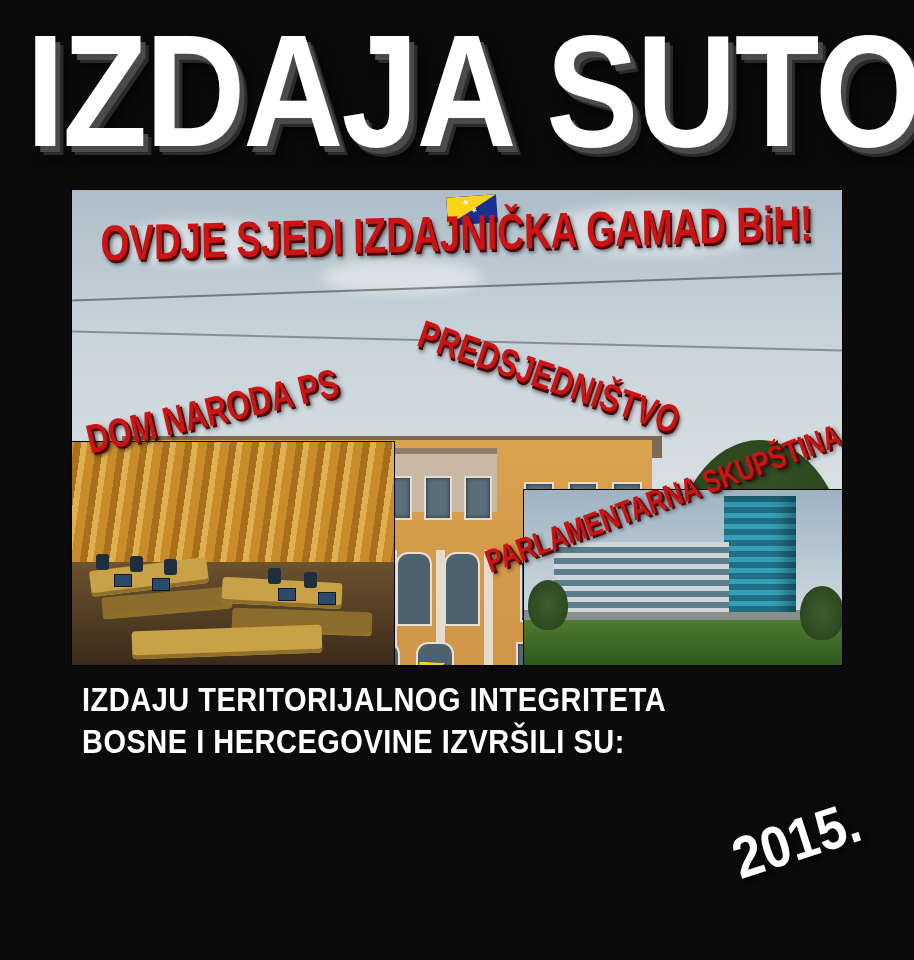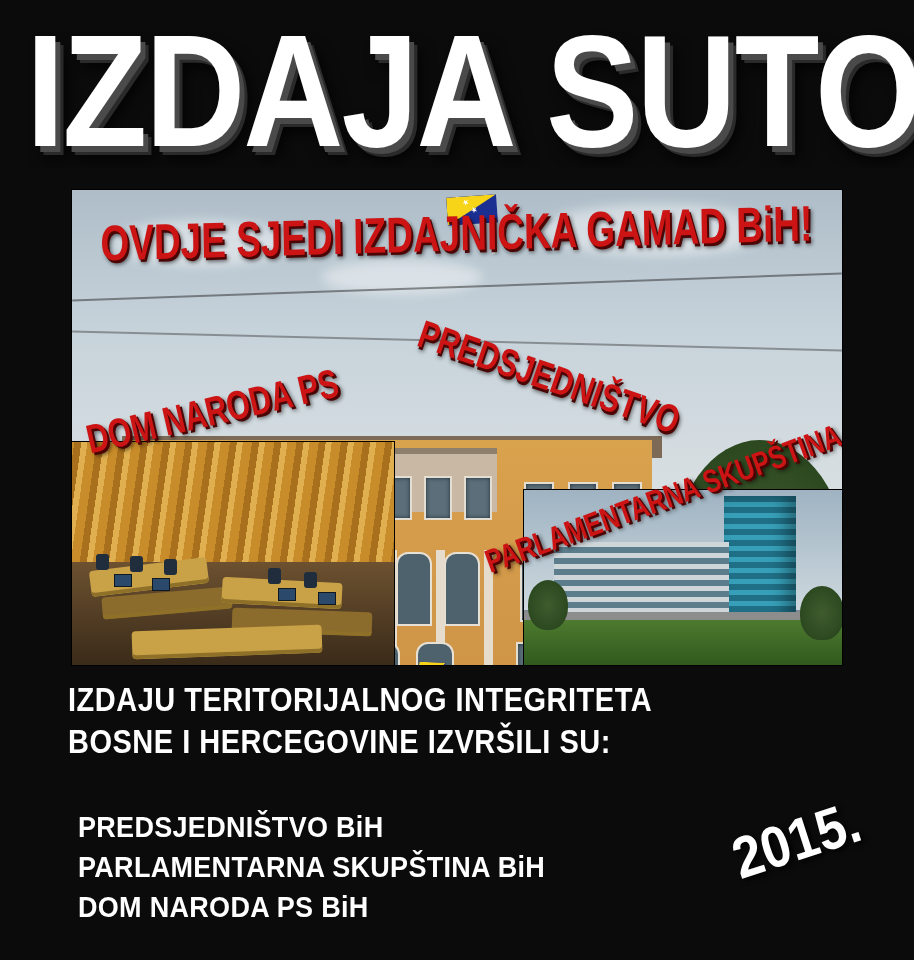--- a/index.html
+++ b/index.html
@@ -313,21 +313,21 @@
     left: 408px;
     top: 355px;
     font-size: 25px;
     transform: rotate(-20deg) scaleY(1.3);
     transform-origin: left top;
   }
 
   
   .caption {
     position: absolute;
-    left: 68px;
+    left: 82px;
     top: 676px;
     width: 760px;
     color: #fff;
   }
   .cap-line {
     font-family: "Liberation Sans", sans-serif;
     font-weight: bold;
     font-size: 29px;
     line-height: 42px;
     letter-spacing: 0.5px;
@@ -472,20 +472,15 @@
     <div class="red-txt t-pred">PREDSJEDNIŠTVO</div>
     <div class="red-txt t-dom">DOM NARODA PS</div>
     <div class="red-txt t-parl">PARLAMENTARNA SKUPŠTINA BiH</div>
   </div>
 
   <div class="caption">
     <div class="cap-line">IZDAJU TERITORIJALNOG INTEGRITETA</div>
     <div class="cap-line">BOSNE I HERCEGOVINE IZVRŠILI SU:</div>
   </div>
 
-  <div class="list">
-    <div class="list-line">PREDSJEDNIŠTVO BiH</div>
-    <div class="list-line">PARLAMENTARNA SKUPŠTINA BiH</div>
-    <div class="list-line">DOM NARODA PS BiH</div>
-  </div>
 
   <div class="year">2015.</div>
 </div>
 
 </body></html>

